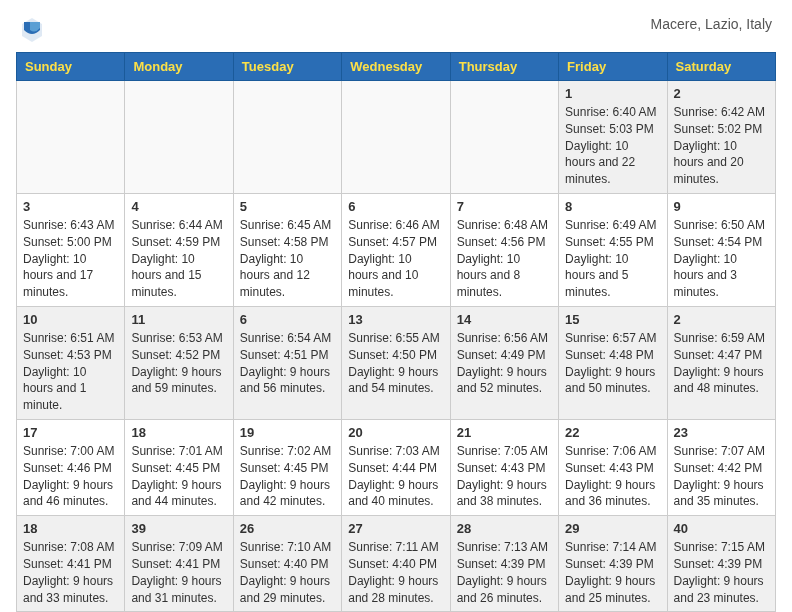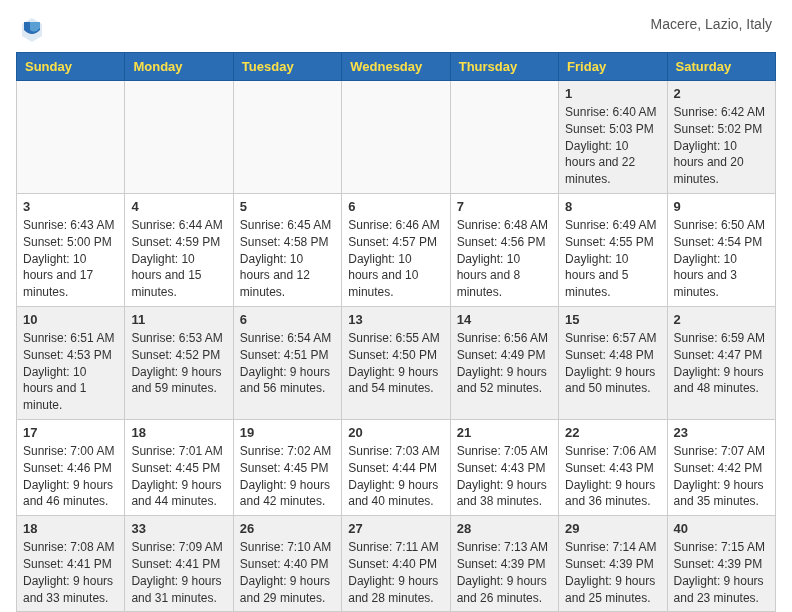--- a/index.html
+++ b/index.html
@@ -182,21 +182,21 @@
             <span class="day-num">23</span>
             <div class="day-info">Sunrise: 7:07 AM<br>Sunset: 4:42 PM<br>Daylight: 9 hours and 35 minutes.</div>
           </td>
         </tr>
         <tr>
           <td class="shaded">
             <span class="day-num">18</span>
             <div class="day-info">Sunrise: 7:08 AM<br>Sunset: 4:41 PM<br>Daylight: 9 hours and 33 minutes.</div>
           </td>
           <td class="shaded">
-            <span class="day-num">33</span>
+            <span class="day-num">39</span>
             <div class="day-info">Sunrise: 7:09 AM<br>Sunset: 4:41 PM<br>Daylight: 9 hours and 31 minutes.</div>
           </td>
           <td class="shaded">
             <span class="day-num">26</span>
             <div class="day-info">Sunrise: 7:10 AM<br>Sunset: 4:40 PM<br>Daylight: 9 hours and 29 minutes.</div>
           </td>
           <td class="shaded">
             <span class="day-num">27</span>
             <div class="day-info">Sunrise: 7:11 AM<br>Sunset: 4:40 PM<br>Daylight: 9 hours and 28 minutes.</div>
           </td>

